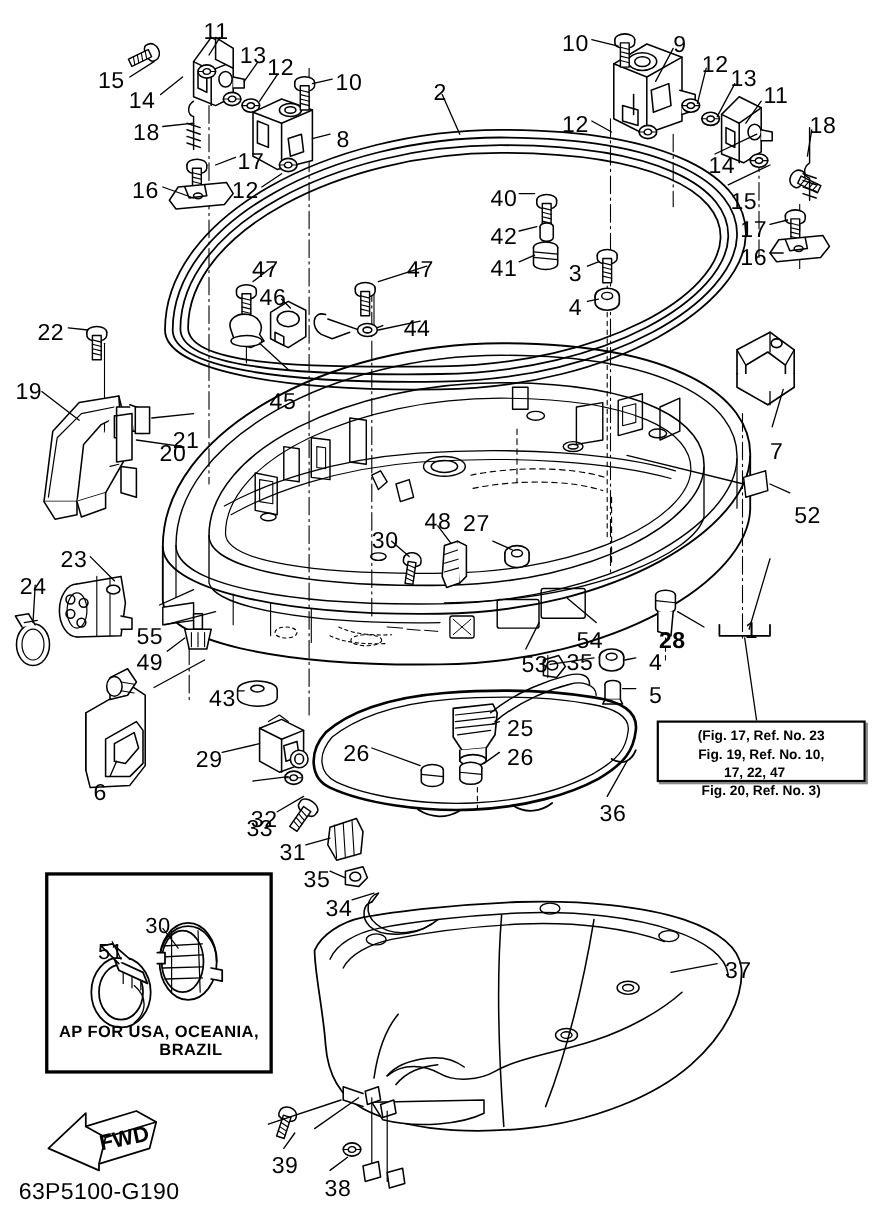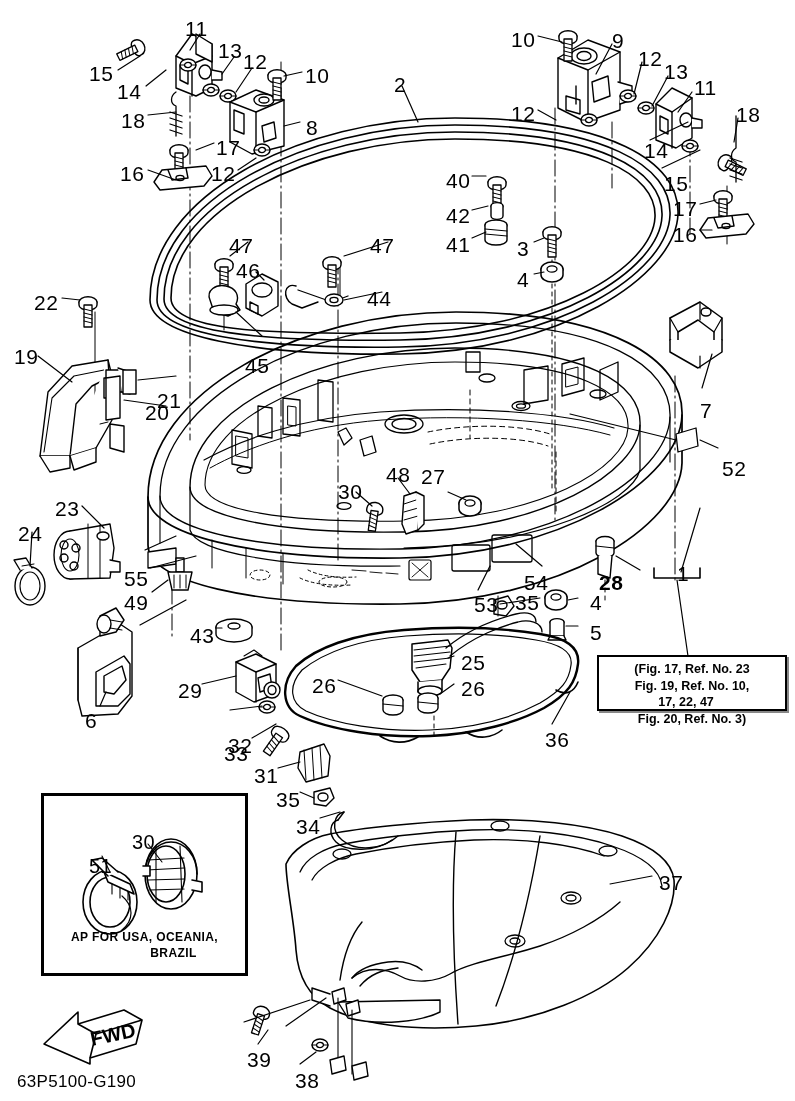--- a/index.html
+++ b/index.html
@@ -40,32 +40,32 @@
   #refbox .rl.indent{text-align:center;padding-right:12px;}
 
   
   #insetbox{
     position:absolute;left:41px;top:793px;width:207px;height:183px;
     border:3px solid #000;background:#fff;box-sizing:border-box;
   }
   #insetsvg{position:absolute;left:0;top:0;width:201px;height:177px;}
   #insetbox .cap{
     position:absolute;left:0;right:0;
-    font-size:12px;font-weight:bold;letter-spacing:.4px;
+    font-size:15px;font-weight:bold;letter-spacing:.4px;
     text-align:center;white-space:nowrap;
     font-family:"Liberation Sans","DejaVu Sans",sans-serif;
   }
   #insetbox .cap.l1{top:134px;}
   #insetbox .cap.l2{top:150px;padding-left:58px;}
   .cal.inset{font-size:20px;}
 
   
   #sheetid{
     position:absolute;left:17px;top:1072px;
-    font-size:17px;letter-spacing:.3px;
+    font-size:21px;letter-spacing:.3px;
     font-family:"Liberation Sans","DejaVu Sans",sans-serif;
   }
   
   #fwd{position:absolute;left:38px;top:1004px;width:112px;height:62px;}
 </style>
 </head>
 <body>
 
 <div id="sheet">
 

